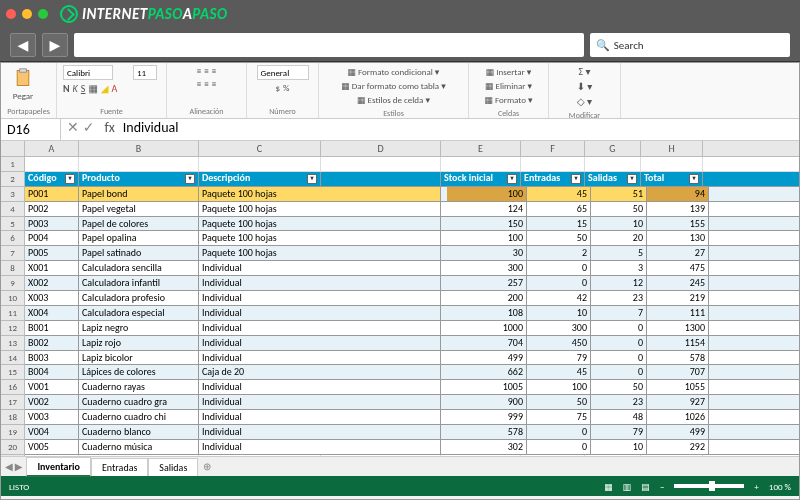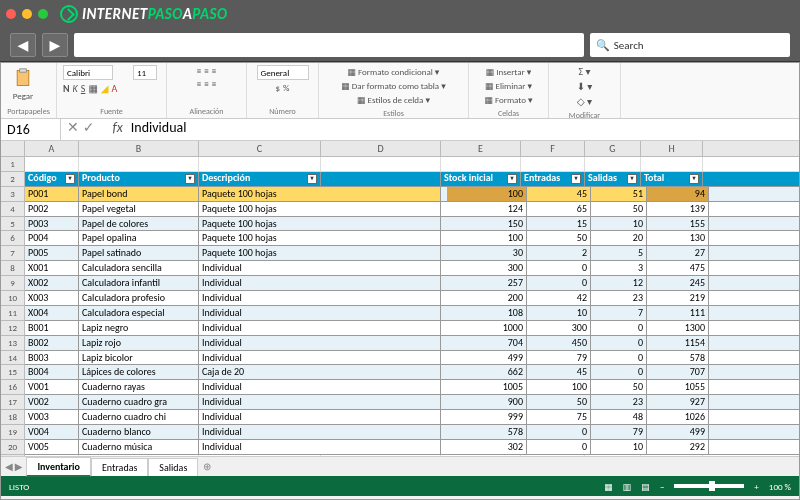--- a/index.html
+++ b/index.html
@@ -33,21 +33,21 @@
 .ribbon-icon svg { width: 20px; height: 20px; }
 .ribbon-small { display: flex; flex-direction: column; gap: 1px; }
 .ribbon-btn { padding: 1px 3px; font-size: 9px; cursor: pointer; display: flex; align-items: center; gap: 2px; white-space: nowrap; }
 .font-select { border: 1px solid #ccc; background: #fff; padding: 1px 3px; font-size: 9px; width: 50px; }
 .size-select { border: 1px solid #ccc; background: #fff; padding: 1px 3px; font-size: 9px; width: 24px; }
 
 
 .formula-bar { height: 22px; background: #fff; border-bottom: 1px solid #ccc; display: flex; align-items: flex-start; font-size: 14px; }
 .name-box { width: 60px; border-right: 1px solid #ccc; padding: 0 6px; height: 100%; display: flex; align-items: center; }
 .fx-btns { display: flex; gap: 4px; padding: 0 6px; color: #888; }
-.fx-label { font-style: italic; padding: 0 4px; color: #555; margin-left: 8px; }
+.fx-label { padding: 0 4px; color: #555; }
 .formula-input { flex: 1; padding: 0 4px; }
 
 
 .sheet-area { height: 315px; overflow: hidden; background: #fff; position: relative; }
 .col-headers { display: flex; background: #e8e8e8; height: 16px; font-size: 10px; border-bottom: 1px solid #bbb; }
 .corner { width: 24px; border-right: 1px solid #bbb; background: #e8e8e8; }
 .col-h { border-right: 1px solid #bbb; text-align: center; color: #555; line-height: 16px; }
 .sheet-body { display: flex; height: 299px; }
 .row-headers { width: 24px; background: #e8e8e8; font-size: 9px; }
 .row-h { height: 14.9px; border-bottom: 1px solid #bbb; border-right: 1px solid #bbb; text-align: center; color: #555; line-height: 14.9px; }

